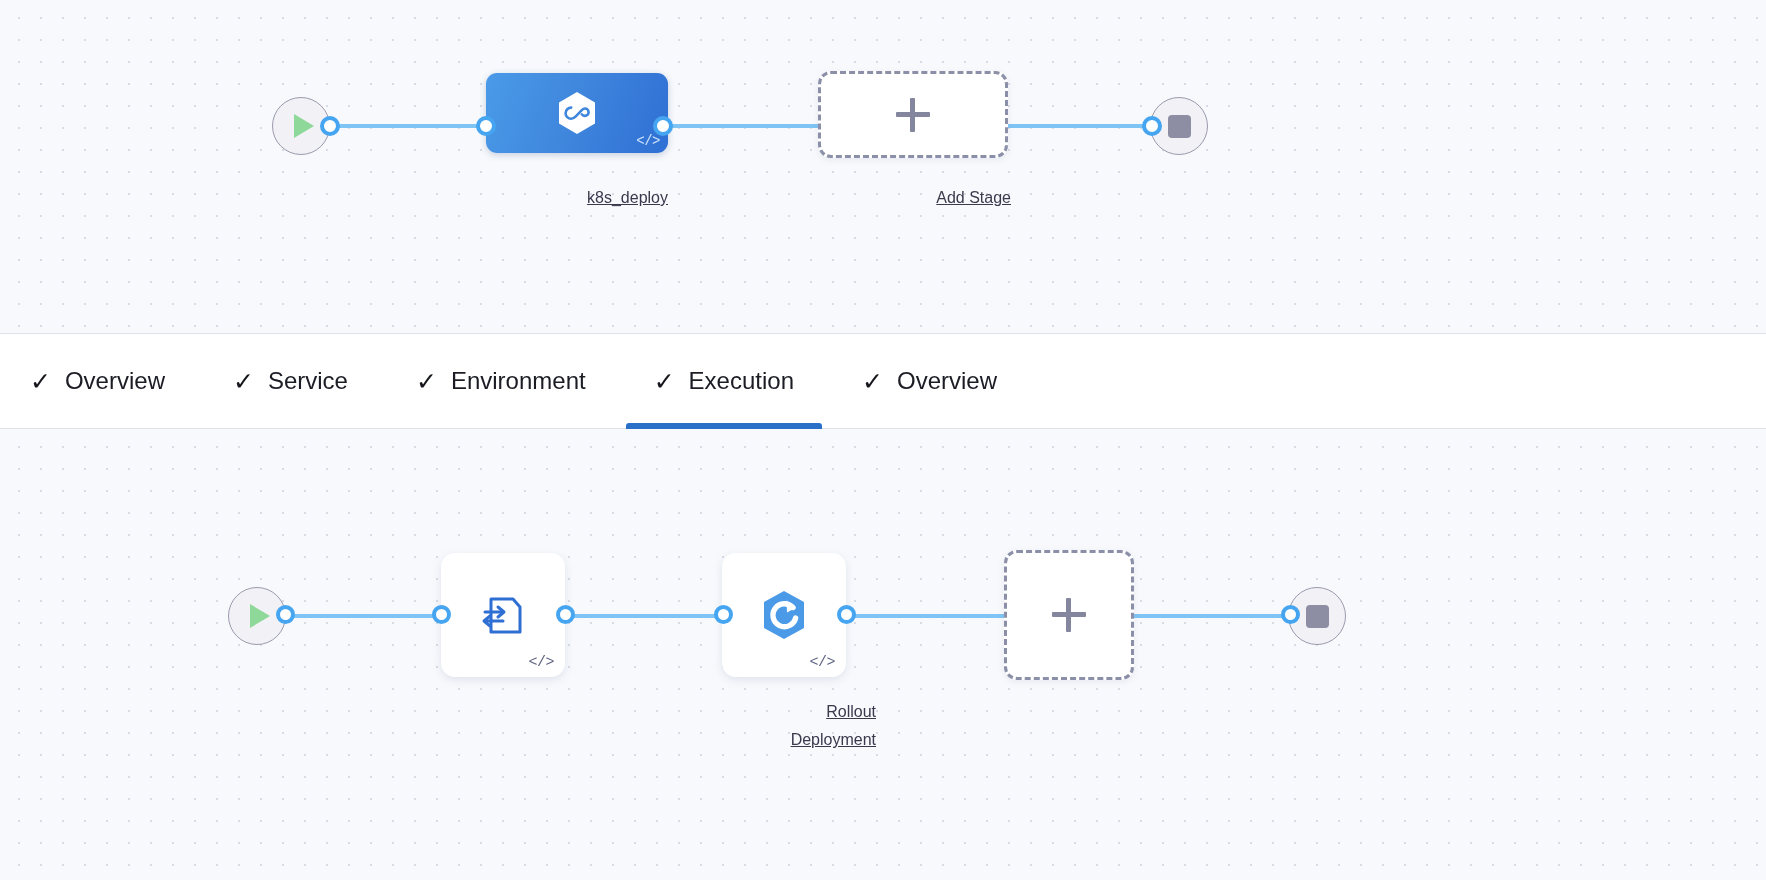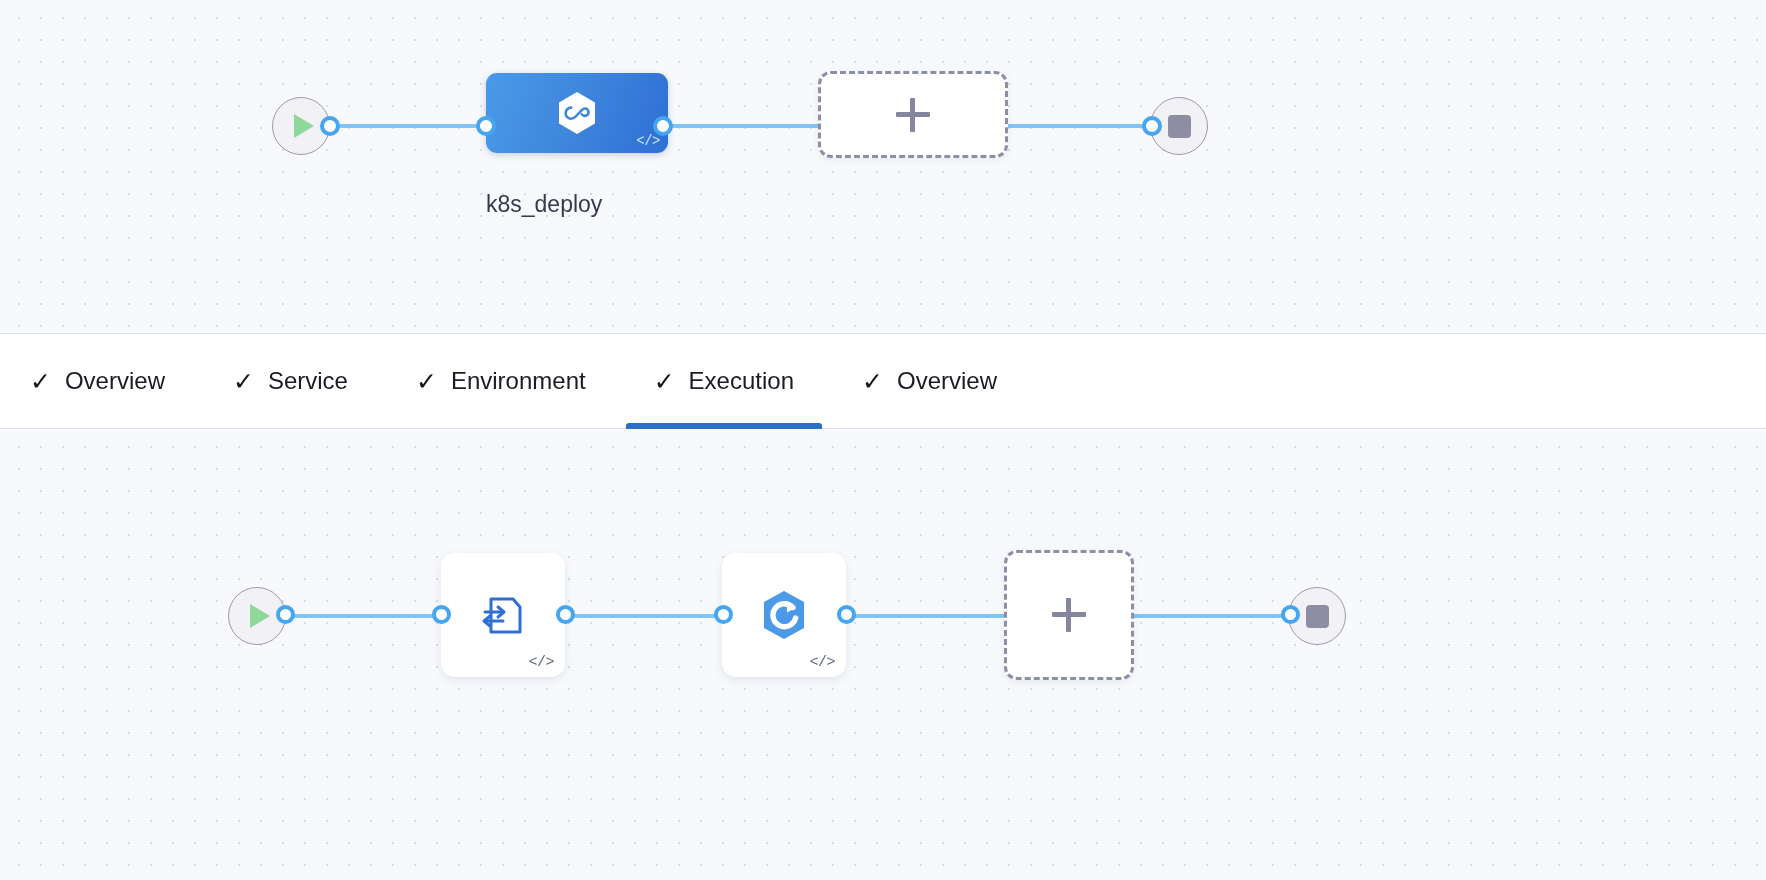--- a/index.html
+++ b/index.html
@@ -162,25 +162,26 @@
     bottom: 6px;
     color: #5f6480;
     font-size: 15px;
     letter-spacing: -.5px;
     font-family: "Liberation Mono", monospace;
   }
 
   
   .caption {
     position: absolute;
-    text-align: left;
+    text-align: right;
     color: #39394d;
-    font-size: 23px;
+    font-size: 16px;
     line-height: 1.78;
     white-space: pre-line;
+    text-decoration: underline;
   }
   .caption.muted { color: #6d7490; }
 
   
   .tabbar {
     position: relative;
     flex: none;
     height: 96px;
     background: #ffffff;
     border-top: 1px solid #dfe2ea;
@@ -245,20 +246,21 @@
         </svg>
         <span class="code-badge">&lt;/&gt;</span>
       </div>
       <div class="port" style="left:476px; top:116px;"></div>
       <div class="port" style="left:653px; top:116px;"></div>
       <div class="caption" style="left:486px; top:184px; width:182px;">k8s_deploy</div>
 
       <div class="add-node add-stage-node" style="left:818px; top:71px;">
         <div class="plus"></div>
       </div>
+      <div class="caption muted" style="left:815px; top:184px; width:196px; color:#3b3b4d;">Add Stage</div>
 
       <div class="terminal" style="left:1150px; top:97px;">
         <div class="stop-sq"></div>
       </div>
       <div class="port" style="left:1142px; top:116px;"></div>
 
     </div>
   </div>
 
   <div class="tabbar">
@@ -313,20 +315,22 @@
       <div class="step-node" style="left:722px; top:124px;">
         <svg width="56" height="56" viewBox="0 0 56 56">
           <path d="M28 4 L48 15 L48 41 L28 52 L8 41 L8 15 Z" fill="#4a9ae8"></path>
           <path d="M37 20.5 a11.5 11.5 0 1 0 2.6 10.5" fill="none" stroke="#ffffff" stroke-width="5.4" stroke-linecap="round"></path>
           <path d="M30.5 13.5 L39.5 21 L31 25.5 Z" fill="#ffffff"></path>
         </svg>
         <span class="code-badge">&lt;/&gt;</span>
       </div>
       <div class="port small" style="left:714px; top:176px;"></div>
       <div class="port small" style="left:837px; top:176px;"></div>
+      <div class="caption" style="left:692px; top:269px; width:184px;">Rollout
+Deployment</div>
 
       <div class="add-node add-step-node" style="left:1004px; top:121px;">
         <div class="plus"></div>
       </div>
 
       <div class="terminal" style="left:1288px; top:158px;">
         <div class="stop-sq"></div>
       </div>
       <div class="port small" style="left:1281px; top:176px;"></div>
 

